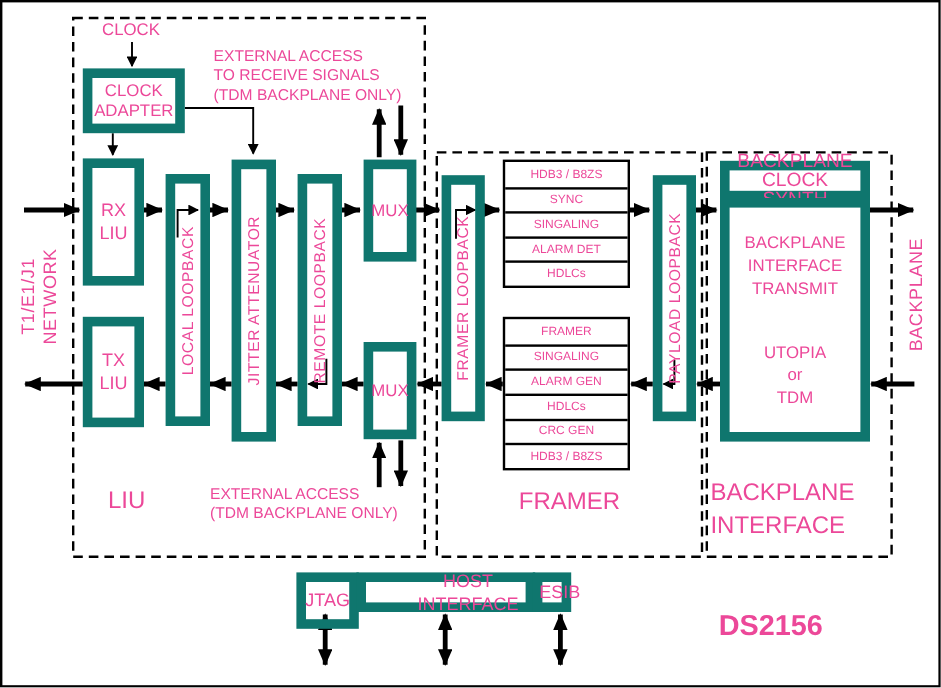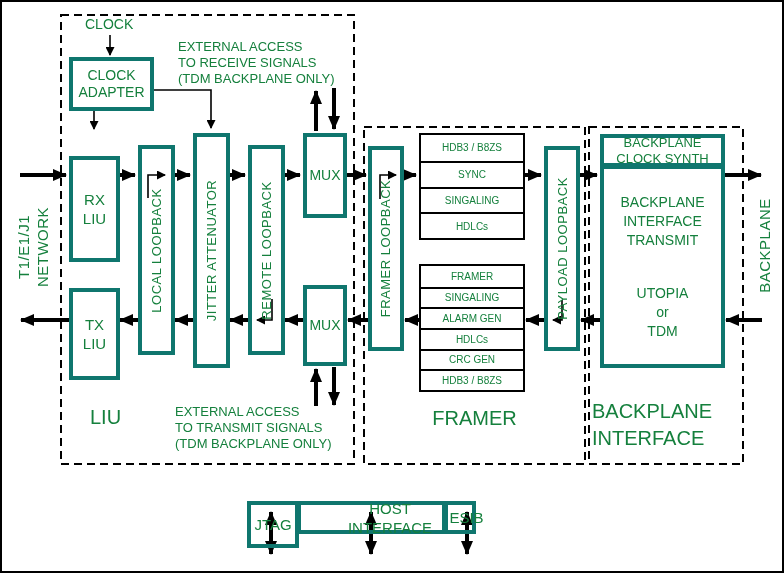--- a/index.html
+++ b/index.html
@@ -1,30 +1,30 @@
 <!DOCTYPE html>
 <html><head>
 <meta charset="utf-8">
 <style>
   html,body{margin:0;padding:0;background:#fff;}
   .canvas{
     position:relative;width:784px;height:573px;
     background:#fff;border:2px solid #000;box-sizing:border-box;
-    font-family:"Liberation Sans","DejaVu Sans",sans-serif;color:#15803d;
+    font-family:"Liberation Sans","DejaVu Sans",sans-serif;color:#ec4899;
     overflow:hidden;
   }
   .abs{position:absolute;box-sizing:border-box;}
   .sbox{
-    position:absolute;box-sizing:border-box;border:4px solid #0f766e;
+    position:absolute;box-sizing:border-box;border:8px solid #0f766e;
     display:flex;align-items:center;justify-content:center;
     text-align:center;background:transparent;
   }
-  .lbl13{font-size:13px;line-height:16px;justify-content:center;}
+  .lbl13{font-size:16px;line-height:16px;justify-content:center;}
   .lbl14{font-size:14px;line-height:17px;}
-  .lbl15{font-size:15px;line-height:19px;margin-top:24px;}
+  .lbl15{font-size:15px;line-height:19px;}
   .vtext{transform:rotate(-90deg);white-space:nowrap;font-size:13px;letter-spacing:.5px;}
   .section-label{position:absolute;font-size:20px;line-height:27px;}
   .stack{position:absolute;box-sizing:border-box;border:2px solid #000;display:grid;grid-auto-rows:1fr;}
   .stack > div{
     display:flex;align-items:center;justify-content:center;
     font-size:10px;border-top:2px solid #000;
   }
   .stack > div:first-child{border-top:none;}
   .note{position:absolute;font-size:13px;line-height:16px;white-space:nowrap;}
   .rot{position:absolute;text-align:center;transform:rotate(-90deg);font-size:15px;line-height:19px;letter-spacing:.5px;}
@@ -140,34 +140,34 @@
   </div>
 
   <div class="abs note" style="left:176px;top:37px;">
     <div>EXTERNAL ACCESS</div>
     <div>TO RECEIVE SIGNALS</div>
     <div>(TDM BACKPLANE ONLY)</div>
   </div>
 
   <div class="abs note" style="left:173px;top:402px;">
     <div>EXTERNAL ACCESS</div>
-    <div>TO TRANSMIT SIGNALS</div>
     <div>(TDM BACKPLANE ONLY)</div>
   </div>
 
   <div class="section-label" style="left:88px;top:402px;">LIU</div>
 
   <div class="sbox" style="left:366px;top:144px;width:36px;height:205px;">
     <span class="vtext">FRAMER LOOPBACK</span>
   </div>
 
   <div class="stack" style="left:417px;top:131px;width:106px;height:107px;">
     <div>HDB3 / B8ZS</div>
     <div>SYNC</div>
     <div>SINGALING</div>
+    <div>ALARM DET</div>
     <div>HDLCs</div>
   </div>
 
   <div class="stack" style="left:417px;top:262px;width:106px;height:128px;">
     <div>FRAMER</div>
     <div>SINGALING</div>
     <div>ALARM GEN</div>
     <div>HDLCs</div>
     <div>CRC GEN</div>
     <div>HDB3 / B8ZS</div>
@@ -211,14 +211,15 @@
     <span>ESIB</span>
   </div>
 
   <div class="rot" style="left:-30px;top:226px;width:122px;height:38px;">
     <div>T1/E1/J1</div>
     <div>NETWORK</div>
   </div>
 
   <div class="rot" style="left:702px;top:234px;width:120px;">BACKPLANE</div>
 
+  <div class="abs" style="left:597px;top:506px;font-size:24px;font-weight:bold;">DS2156</div>
 
 </div>
 
 </body></html>

